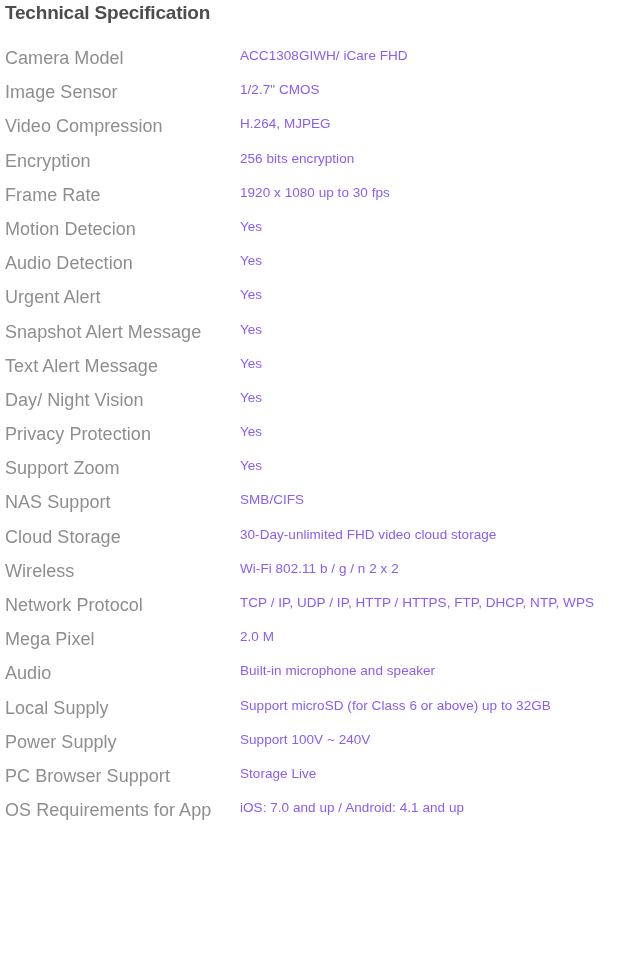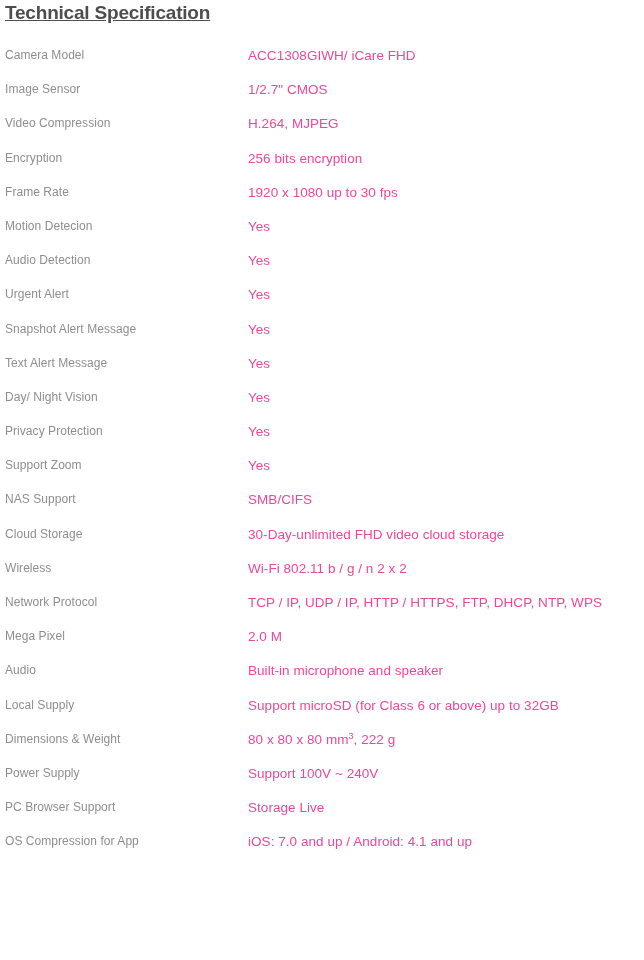--- a/index.html
+++ b/index.html
@@ -23,48 +23,47 @@
   }
   #spec-title {
     position: absolute;
     left: 5px;
     top: 2px;
     font-size: 19px;
     font-weight: bold;
     color: #4d4d4f;
     letter-spacing: -0.2px;
     white-space: nowrap;
-    text-decoration: underline;
   }
   #spec-table {
     position: absolute;
     left: 0;
     top: 48px;
     width: 644px;
   }
   .spec-row {
     position: relative;
     height: 34.2px;
     width: 644px;
   }
   .spec-label {
     position: absolute;
     left: 5px;
     top: 0;
-    font-size: 12px;
+    font-size: 18px;
     color: #8e8e90;
     white-space: nowrap;
     letter-spacing: 0.05px;
   }
   .spec-value {
     position: absolute;
-    left: 248px;
+    left: 240px;
     top: 0;
     font-size: 13.5px;
-    color: #ec4899;
+    color: #8b5cf6;
     white-space: nowrap;
     letter-spacing: 0.05px;
   }
   .spec-value sup {
     font-size: 9px;
     vertical-align: super;
     line-height: 0;
   }
 </style>
 </head>
@@ -149,30 +148,26 @@
       </div>
       <div class="spec-row">
         <div class="spec-label">Audio</div>
         <div class="spec-value">Built-in microphone and speaker</div>
       </div>
       <div class="spec-row">
         <div class="spec-label">Local Supply</div>
         <div class="spec-value">Support microSD (for Class 6 or above) up to 32GB</div>
       </div>
       <div class="spec-row">
-        <div class="spec-label">Dimensions &amp; Weight</div>
-        <div class="spec-value">80 x 80 x 80 mm<sup>3</sup>, 222 g</div>
-      </div>
-      <div class="spec-row">
         <div class="spec-label">Power Supply</div>
         <div class="spec-value">Support 100V ~ 240V</div>
       </div>
       <div class="spec-row">
         <div class="spec-label">PC Browser Support</div>
         <div class="spec-value">Storage Live</div>
       </div>
       <div class="spec-row">
-        <div class="spec-label">OS Compression for App</div>
+        <div class="spec-label">OS Requirements for App</div>
         <div class="spec-value">iOS: 7.0 and up / Android: 4.1 and up</div>
       </div>
     </div>
 
 </div>
 
 </body></html>

